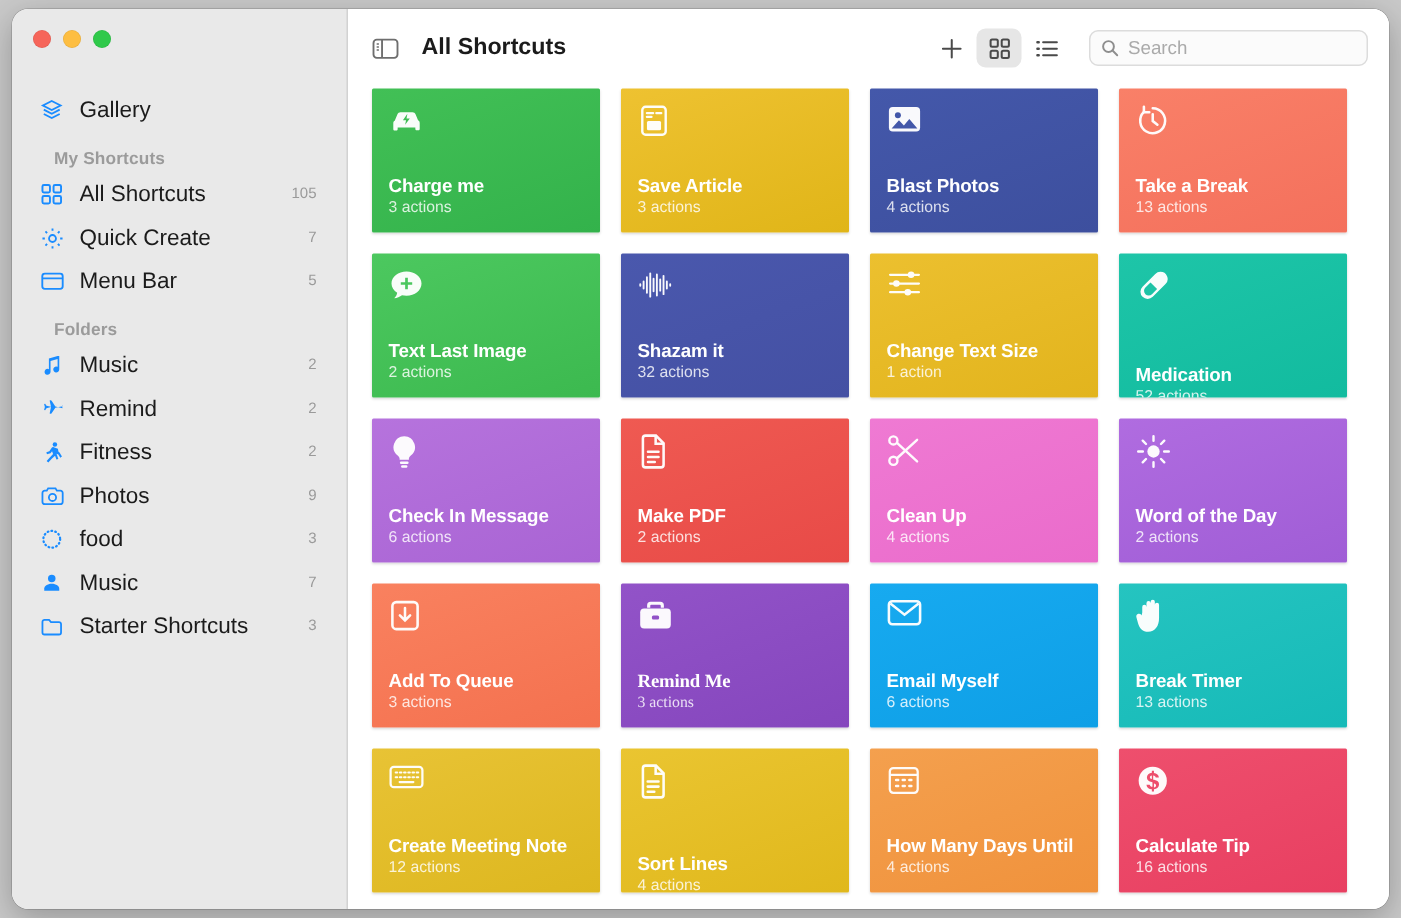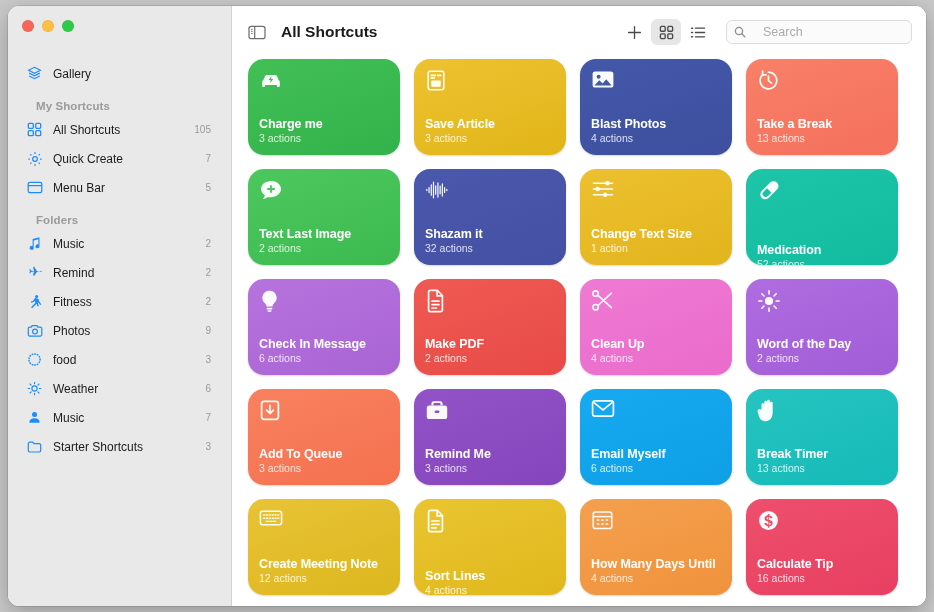--- a/index.html
+++ b/index.html
@@ -44,21 +44,21 @@
     border-radius:6px;
     gap:10px;
   }
   .side-row .ic {
     width:17px; height:17px; flex:0 0 17px;
     display:flex; align-items:center; justify-content:center;
     color:#1a8cff;
   }
   .side-row .ic svg { display:block; }
   .side-row .lbl {
-    font-size:12px; color:#1b1b1b; flex:1;
+    font-size:15px; color:#1b1b1b; flex:1;
     white-space:nowrap; overflow:hidden; text-overflow:ellipsis;
   }
   .side-row .cnt {
     font-size:10px; color:#9a9a9a; padding-right:2px;
   }
   .group-hdr {
     font-size:11.5px; font-weight:bold; color:#9b9b9b;
     padding:0 18px; margin:12px 0 3px 0;
     letter-spacing:.1px;
   }
@@ -88,41 +88,41 @@
     color:#4a4a4a;
   }
   .tb-btn.active { background:#e6e6e6; }
   #search {
     margin-left:11px;
     width:186px; height:24px;
     background:#fbfbfb;
     border:.5px solid #dcdcdc;
     border-radius:6px;
     display:flex; align-items:center;
-    padding:0 7px; gap:17px;
+    padding:0 7px; gap:6px;
   }
   #search .mag { color:#8e8e8e; display:flex; }
   #search input {
     border:0; outline:0; background:transparent;
     font-family:inherit; font-size:12.5px; color:#1b1b1b;
     width:100%;
   }
   #search input::placeholder { color:#aaa; }
 
   
   #grid-wrap { flex:1; overflow:hidden; padding:0 16px; }
   #grid {
     display:grid;
     grid-template-columns:repeat(4, 152px);
     gap:14px 14px;
     padding-top:1px;
   }
   .card {
     width:152px; height:96px;
-    border-radius:16px;
+    border-radius:1px;
     position:relative;
     padding:10px 11px;
     display:flex; flex-direction:column;
     color:#fff;
     box-shadow:0 1px 2px rgba(0,0,0,.16);
     overflow:hidden;
   }
   .card .cicon {
     width:24px; height:24px;
     display:flex; align-items:flex-start; justify-content:flex-start;
@@ -250,30 +250,20 @@
       <div class="side-row">
         <span class="ic">
           <svg width="15" height="15" viewBox="0 0 15 15" fill="none" stroke="currentColor" stroke-width="1.5" stroke-linecap="round" stroke-dasharray="0.5 2.1">
             <circle cx="7.5" cy="7.5" r="5.6"></circle>
           </svg>
         </span>
         <span class="lbl">food</span>
         <span class="cnt">3</span>
       </div>
 
-      <div class="side-row">
-        <span class="ic">
-          <svg width="15" height="15" viewBox="0 0 15 15" fill="none" stroke="currentColor" stroke-width="1.1" stroke-linecap="round">
-            <circle cx="7.5" cy="7.5" r="2.6"></circle>
-            <path d="M7.5 1.2v1.5M7.5 12.3v1.5M1.2 7.5h1.5M12.3 7.5h1.5M3 3l1.1 1.1M10.9 10.9 12 12M12 3l-1.1 1.1M4.1 10.9 3 12"></path>
-          </svg>
-        </span>
-        <span class="lbl">Weather</span>
-        <span class="cnt">6</span>
-      </div>
 
       <div class="side-row">
         <span class="ic">
           <svg width="15" height="15" viewBox="0 0 15 15" fill="currentColor">
             <circle cx="7.5" cy="4.6" r="2.5"></circle>
             <path d="M7.5 8.2c-3 0-5 1.6-5 3.2v1.4h10v-1.4c0-1.6-2-3.2-5-3.2z"></path>
           </svg>
         </span>
         <span class="lbl">Music</span>
         <span class="cnt">7</span>
@@ -492,21 +482,21 @@
               <svg width="22" height="23" viewBox="0 0 22 23" fill="none" stroke="currentColor" stroke-width="1.7" stroke-linecap="round">
                 <rect x="2.6" y="2.4" width="16.8" height="18" rx="2.6"></rect>
                 <path d="M11 6.4v8.2M7.6 11.2 11 14.6l3.4-3.4"></path>
               </svg>
             </div>
             <div class="ctext">
               <div class="cname">Add To Queue</div>
               <div class="cacts">3 actions</div>
             </div>
           </div>
-          <div class="card" style="background: linear-gradient(160deg, rgb(146, 83, 200) 0%, rgb(133, 70, 189) 100%);">
+          <div class="card" style="background: linear-gradient(160deg, rgb(146, 83, 200) 0%, rgb(133, 70, 189) 100%); font-family: Liberation Serif, serif;">
             <div class="cicon">
               <svg width="24" height="22" viewBox="0 0 24 22" fill="currentColor">
                 <path d="M8.8 2.2h6.4a2.4 2.4 0 0 1 2.4 2.4v1.6h-2.1V4.8a.7.7 0 0 0-.7-.7H9.2a.7.7 0 0 0-.7.7v1.4H6.4V4.6a2.4 2.4 0 0 1 2.4-2.4z"></path>
                 <rect x="1.8" y="6.6" width="20.4" height="13.4" rx="2.6"></rect>
                 <rect x="9.6" y="11.4" width="4.8" height="2.6" rx="1" fill="#9253c8"></rect>
               </svg>
             </div>
             <div class="ctext">
               <div class="cname">Remind Me</div>
               <div class="cacts">3 actions</div>

